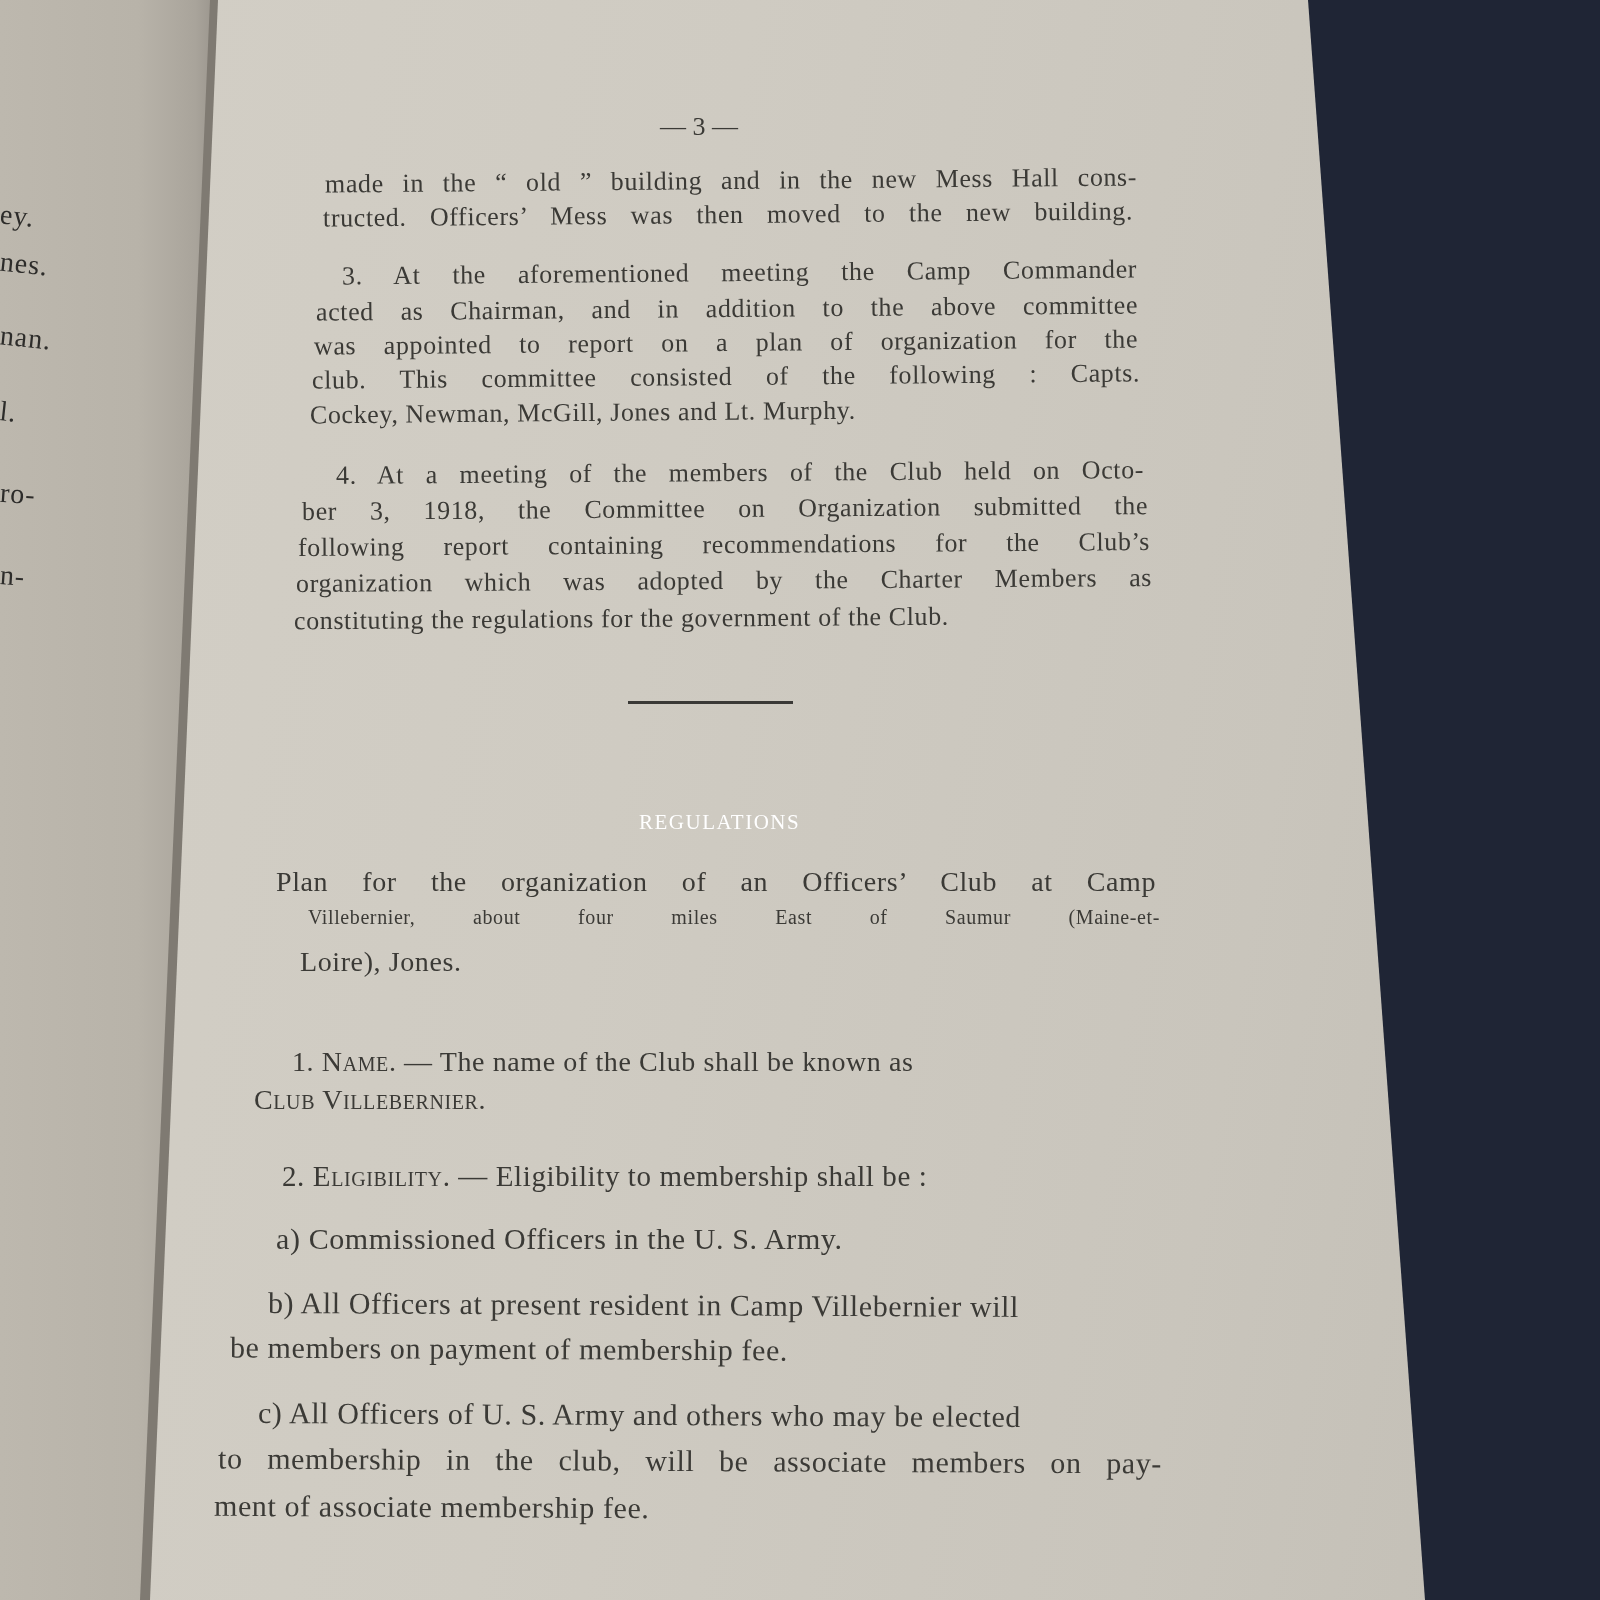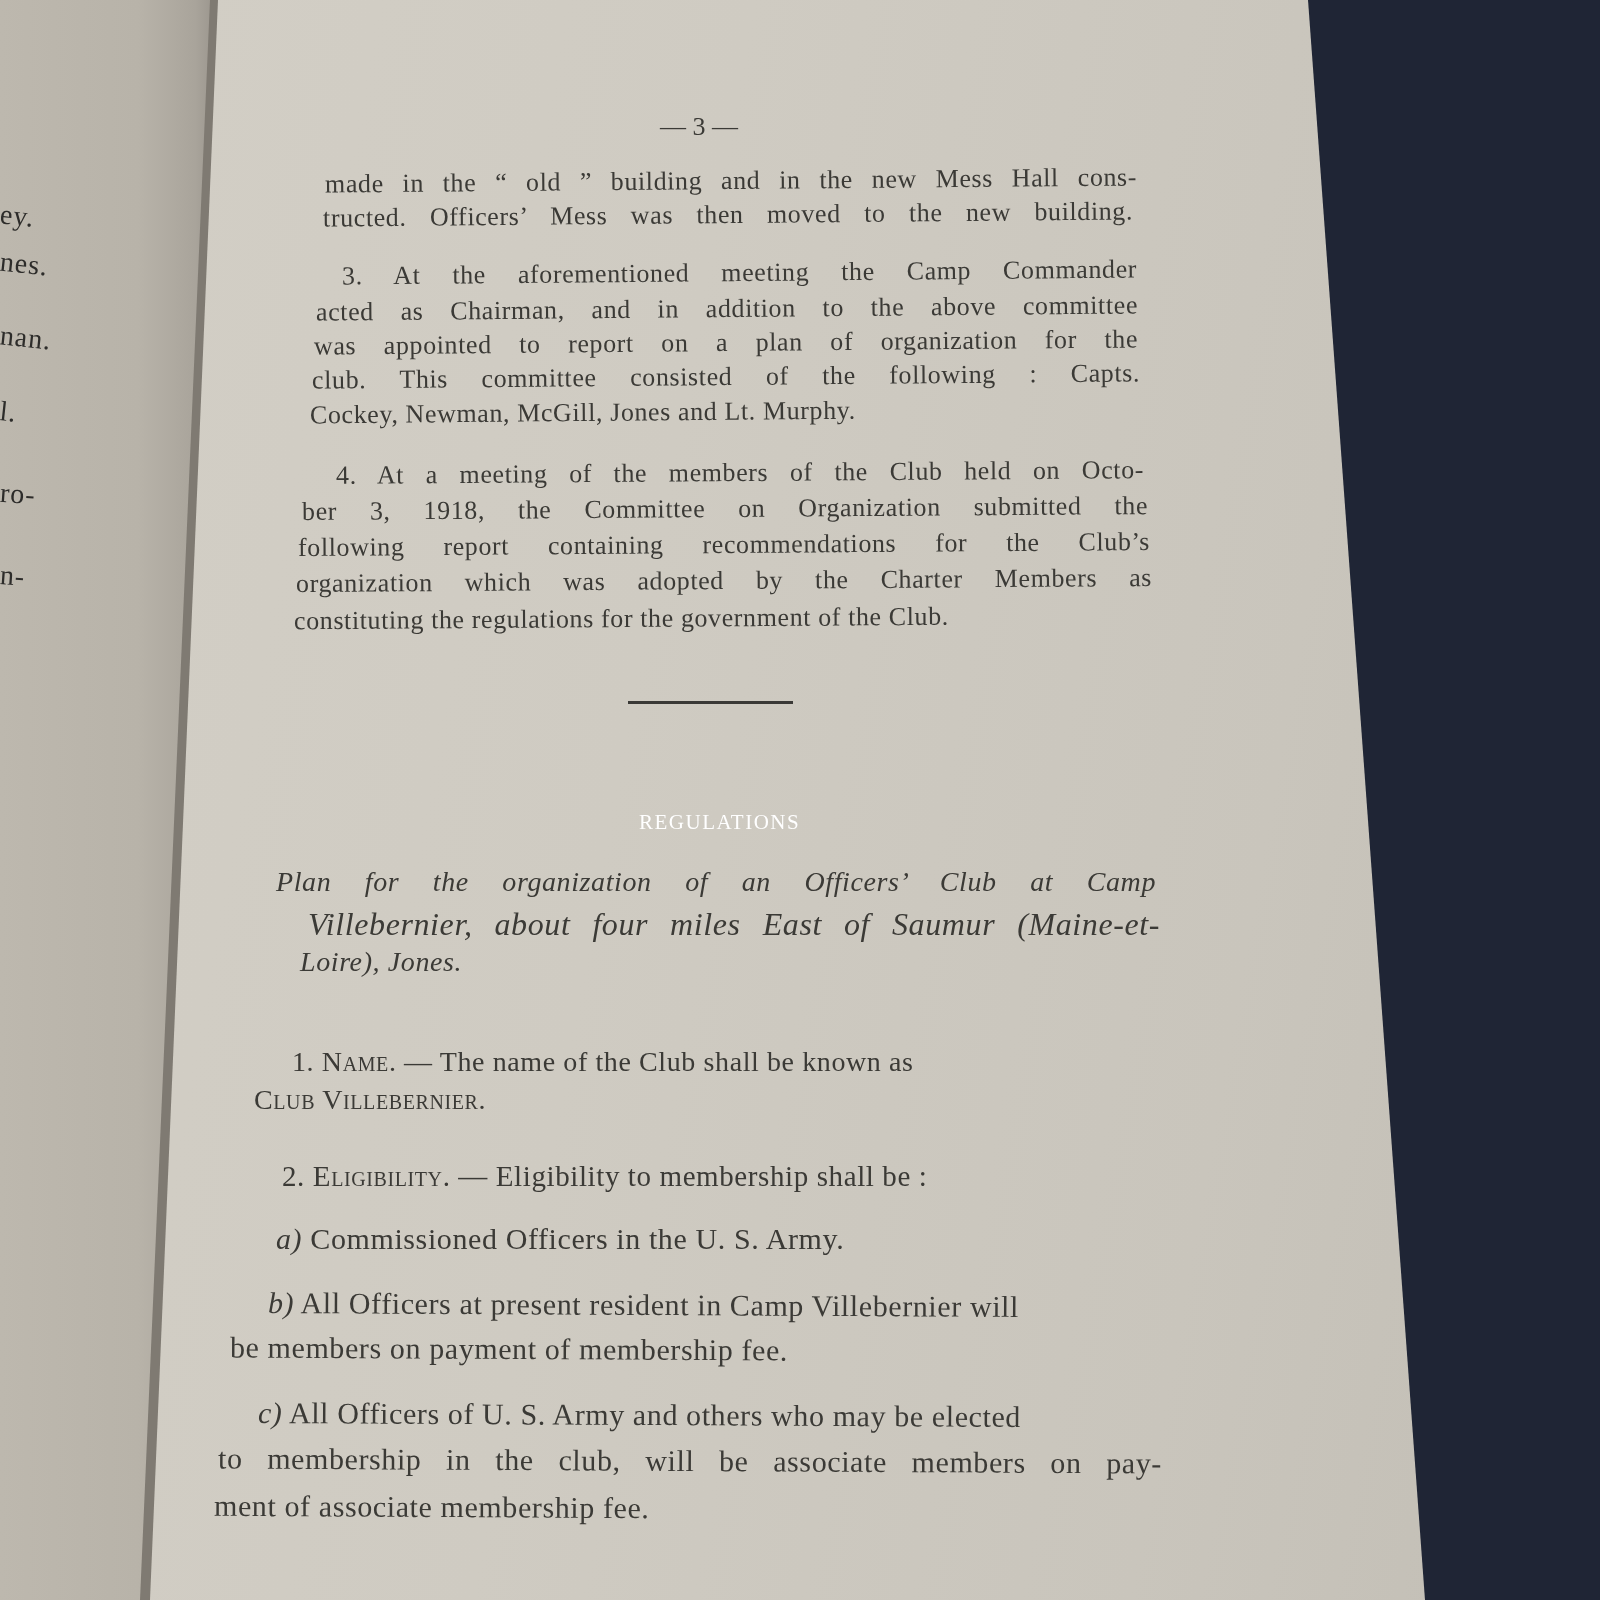--- a/index.html
+++ b/index.html
@@ -32,21 +32,21 @@
       color:#3a3935;
     }
     .line {
       position:absolute; white-space:nowrap; font-size:26px; letter-spacing:0.6px;
       color:#3b3a36;
     }
     .just { text-align:justify; text-align-last:justify; }
     .pagenum { position:absolute; left:660px; top:112px; font-size:26px; color:#3b3a36; }
     .rule { position:absolute; left:628px; top:701px; width:165px; height:3px; background:#3a3936; }
     .heading { position:absolute; left:627px; top:810px; font-size:21px; letter-spacing:1.5px; color:#ffffff;margin-left:12px; }
-    .ital { font-style:italic; }
+    .ital { }
     .sc { font-variant:small-caps; }
   </style>
 </head>
 <body>
 
 <div class="bg-right"></div>
 <div class="left-page"></div>
 <div class="left-page-edge"></div>
 
 <div>
@@ -83,21 +83,21 @@
     <div class="line just" style="left:296px;top:566px;width:856px;transform:rotate(-0.4deg);">organization which was adopted by the Charter Members as</div>
     <div class="line" style="left:294px;top:604px;transform:rotate(-0.4deg);">constituting the regulations for the government of the Club.</div>
   </div>
 
   <div class="rule"></div>
 
   <div class="heading">REGULATIONS</div>
 
   <div>
     <div class="line just ital" style="left:276px;top:866px;width:880px;font-size:28px;">Plan for the organization of an Officers’ Club at Camp</div>
-    <div class="line just ital" style="left:308px;top:906px;width:852px;font-size:32px;">Villebernier, about four miles East of Saumur (Maine-et-</div>
+    <div class="line just ital" style="left:308px;top:906px;width:852px;font-size:20px;">Villebernier, about four miles East of Saumur (Maine-et-</div>
     <div class="line ital" style="left:300px;top:946px;font-size:28px;">Loire), Jones.</div>
   </div>
 
   <div>
     <div class="line" style="left:292px;top:1046px;width:880px;font-size:28px;">
       <span>1.</span>
       <span class="sc">Name.</span>
       <span>— The name of the Club shall be known as</span>
     </div>
     <div class="line sc" style="left:254px;top:1084px;font-size:28px;text-align:center;">Club Villebernier.</div>

